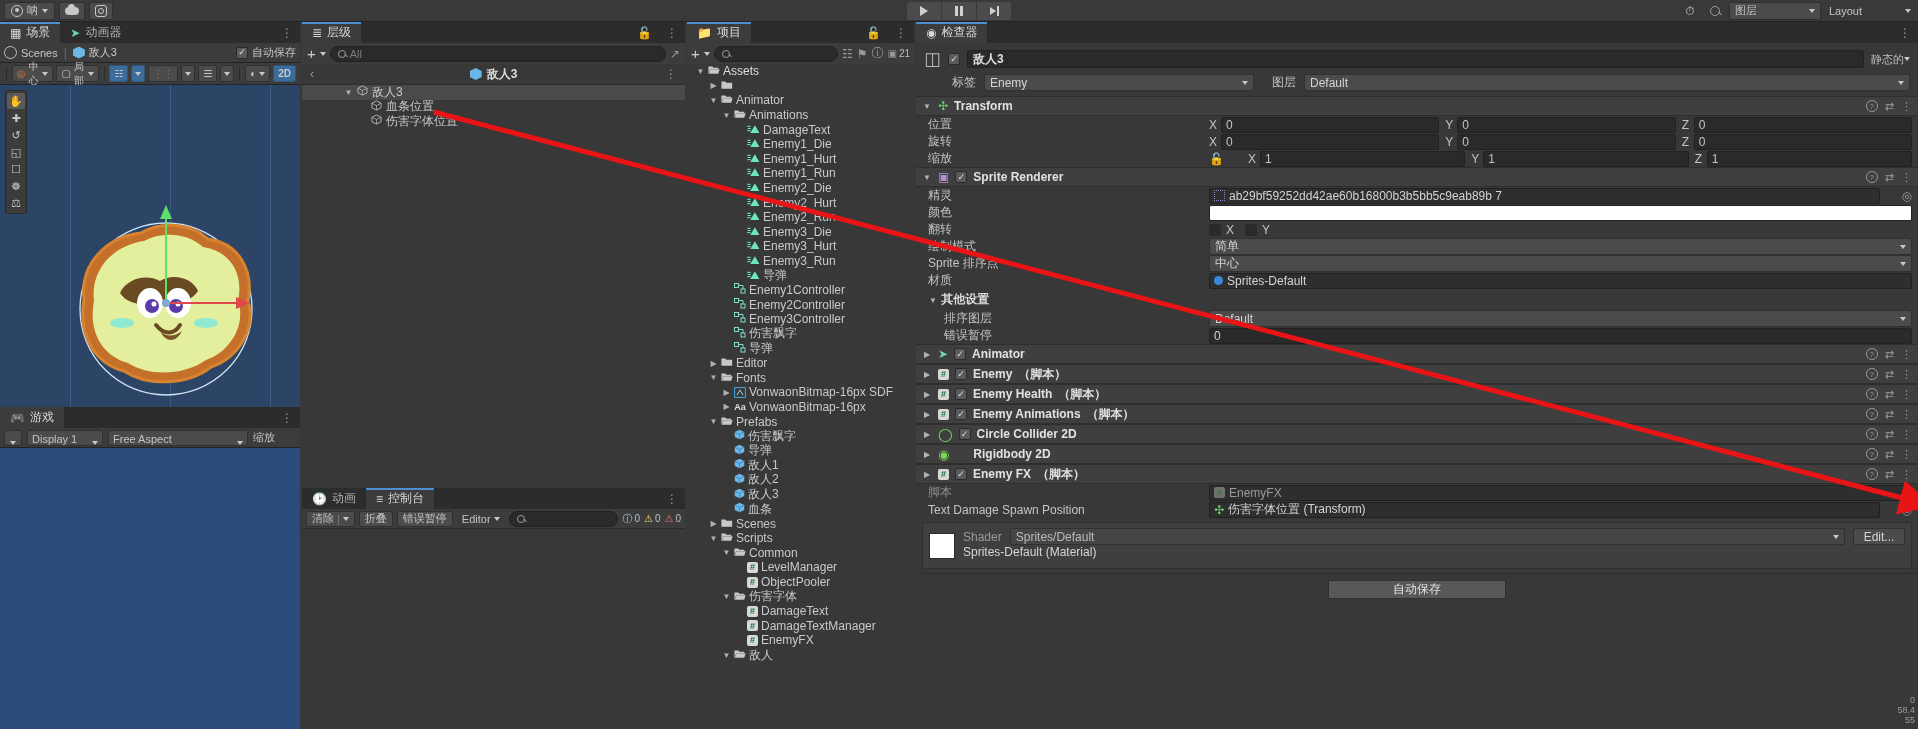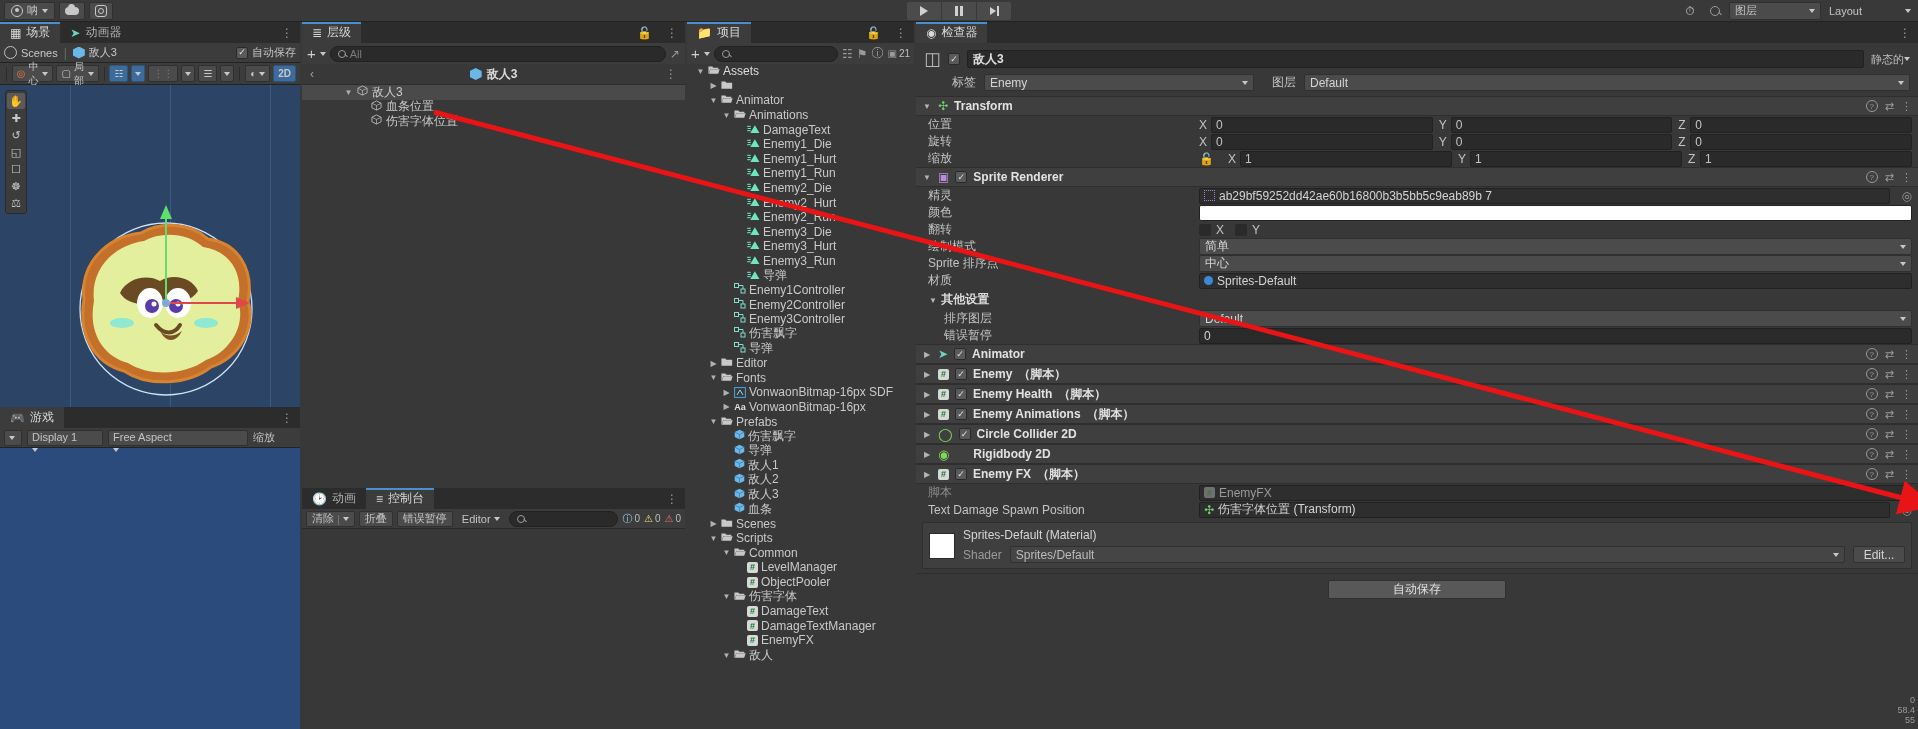--- a/index.html
+++ b/index.html
@@ -75,22 +75,22 @@
 
   #scene-view{ position:relative; background:#2c4566; height:calc(100% - 63px); overflow:hidden; }
   #left-tools{ position:absolute; left:5px; top:5px; width:22px; background:#3c3c3c;border:1px solid #2a2a2a;
                border-radius:3px; padding:2px 0; display:flex;flex-direction:column;gap:1px;align-items:center;}
   .ltool{ width:18px;height:16px;display:flex;align-items:center;justify-content:center;color:#c8c8c8;font-size:11px;border-radius:2px;}
   .ltool.sel{ background:#5a5a5a; }
 
   
   #game-panel{ left:0; top:407px; width:300px; height:322px;}
   #game-sub{height:20px;background:#3c3c3c;display:flex;align-items:center;gap:5px;padding:0 4px;border-bottom:1px solid #232323;}
-  .selbox{height:16px;background:#4b4b4b;border:1px solid #303030;border-radius:2px;display:flex;align-items:flex-start;
-          justify-content:space-between;padding:0 4px;font-size:11px;gap:5px;flex-direction:column;}
+  .selbox{height:16px;background:#4b4b4b;border:1px solid #303030;border-radius:2px;display:flex;align-items:flex-end;
+          justify-content:space-between;padding:0 4px;font-size:11px;gap:5px;}
   #game-view{background:#2b4b7d;height:calc(100% - 41px);}
 
   
   #hier-panel{ left:302px; top:22px; width:383px; height:465px;}
   #hier-toolbar{height:21px;background:#3c3c3c;display:flex;align-items:center;gap:4px;padding:0 5px;}
   .plus{font-size:15px;color:#d0d0d0;line-height:1;}
   .searchbox{flex:1;height:16px;background:#2a2a2a;border:1px solid #212121;border-radius:8px;
              display:flex;align-items:center;gap:4px;padding:0 7px;color:#7b7b7b;font-size:11px;}
   .mag{width:8px;height:8px;border:1.3px solid #9a9a9a;border-radius:50%;position:relative;flex:none;}
   .mag:after{content:"";position:absolute;width:4px;height:1.3px;background:#9a9a9a;transform:rotate(45deg);right:-3px;bottom:0px;}
@@ -131,21 +131,21 @@
   .tag-row{display:flex;align-items:center;gap:8px;padding:1px 8px 5px 8px;}
   .lbl{color:#c4c4c4;font-size:12px;}
   .dd{height:17px;background:#4b4b4b;border:1px solid #303030;border-radius:2px;
       display:flex;align-items:center;justify-content:space-between;padding:0 5px;font-size:12px;color:#d4d4d4;}
   .comp-head{height:20px;background:#3f3f3f;border-top:1px solid #2e2e2e;border-bottom:1px solid #2e2e2e;
              display:flex;align-items:center;gap:6px;padding:0 6px;}
   .comp-title{font-weight:bold;color:#e2e2e2;font-size:12px;}
   .comp-right{margin-left:auto;display:flex;align-items:center;gap:7px;color:#9a9a9a;font-size:11px;}
   .qmark{width:12px;height:12px;border:1px solid #9a9a9a;border-radius:50%;font-size:8px;
          display:flex;align-items:center;justify-content:center;}
-  .prop{display:flex;align-items:center;height:17px;padding:0 6px;gap:12px;}
+  .prop{display:flex;align-items:center;height:17px;padding:0 6px;gap:22px;}
   .prop .name{width:265px;flex:none;padding-left:6px;color:#c4c4c4;}
   .prop .name.ind{padding-left:22px;}
   .vec{flex:1;display:flex;gap:6px;}
   .vecf{flex:1;display:flex;align-items:center;gap:4px;}
   .vecf span{color:#c4c4c4;width:8px;}
   .field{flex:1;height:16px;background:#2a2a2a;border:1px solid #212121;border-radius:2px;
          display:flex;align-items:center;padding:0 4px;color:#d4d4d4;font-size:12px;}
   .field.white{background:#ffffff;}
   .obj-field{flex:1;height:16px;background:#2e2e2e;border:1px solid #212121;border-radius:2px;
              display:flex;align-items:center;gap:4px;padding:0 4px;color:#d4d4d4;font-size:12px;position:relative;}
@@ -1143,29 +1143,29 @@
         <span style="color:#6fc96f">✣</span>
         <span>伤害字体位置 (Transform)</span>
       </span>
       <span style="color:#9a9a9a">◎</span>
     </div>
 
     <div class="matbox">
       <div class="mat-row">
         <span class="mat-swatch"></span>
         <span style="flex:1">
-          <div style="margin-bottom:4px;color:#d6d6d6">Sprites-Default (Material)</div>
           <div style="display:flex;align-items:center;gap:8px">
             <span style="color:#9a9a9a">Shader</span>
             <span class="dd" style="flex:1;background:#454545;color:#bbb">
               <span>Sprites/Default</span>
               <span class="caret"></span>
             </span>
             <span class="dd" style="width:52px;justify-content:center">Edit...</span>
           </div>
+          <div style="margin-bottom:4px;color:#d6d6d6">Sprites-Default (Material)</div>
         </span>
       </div>
     </div>
 
     <div style="border-top:1px solid #2e2e2e;margin-top:2px">
       <div class="addbtn">
         <span>自动保存</span>
       </div>
     </div>
 

